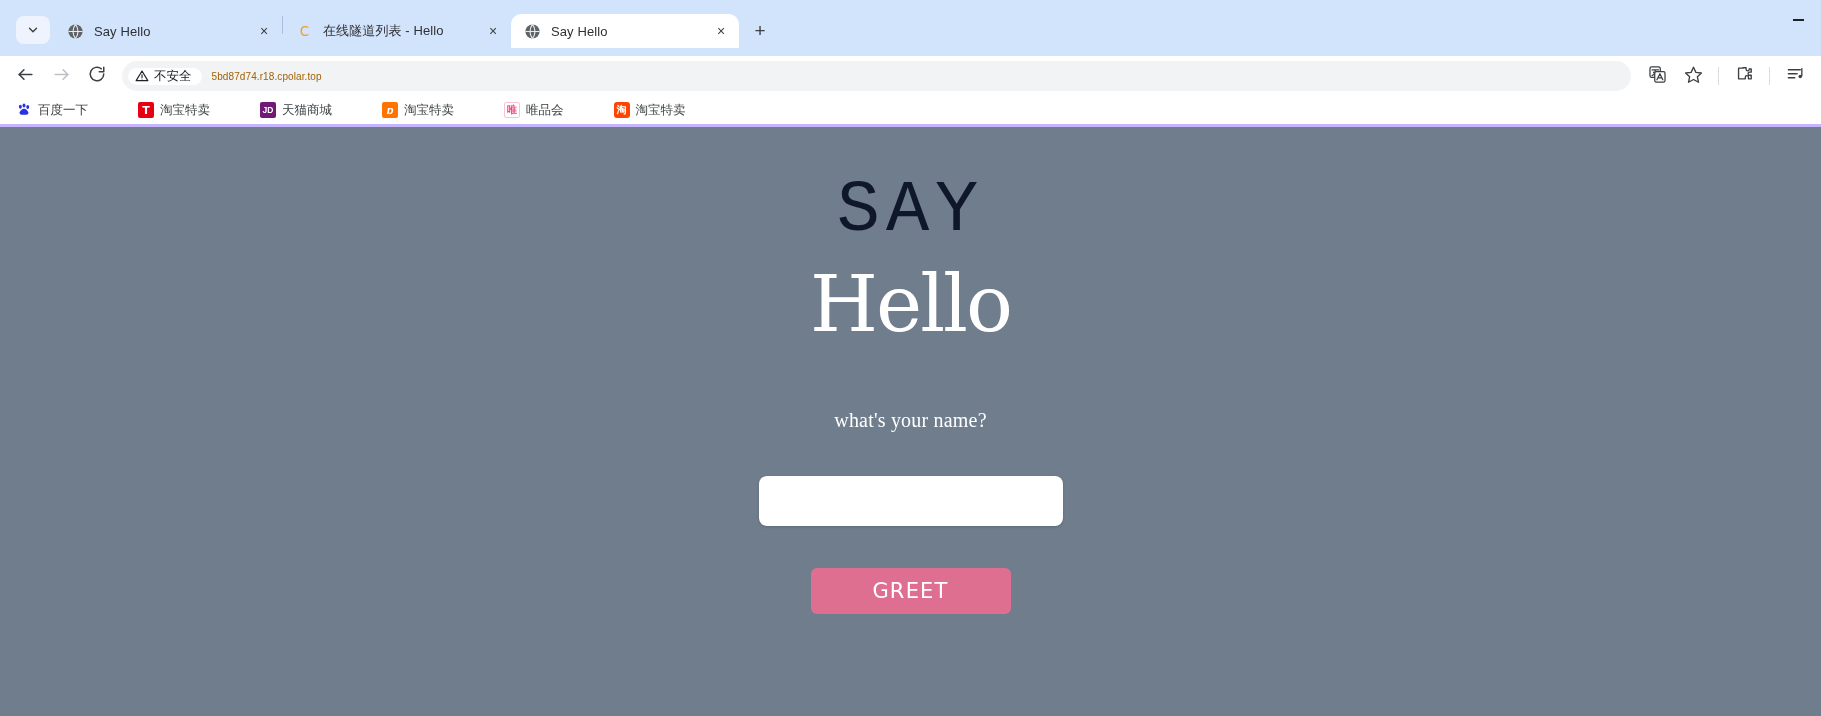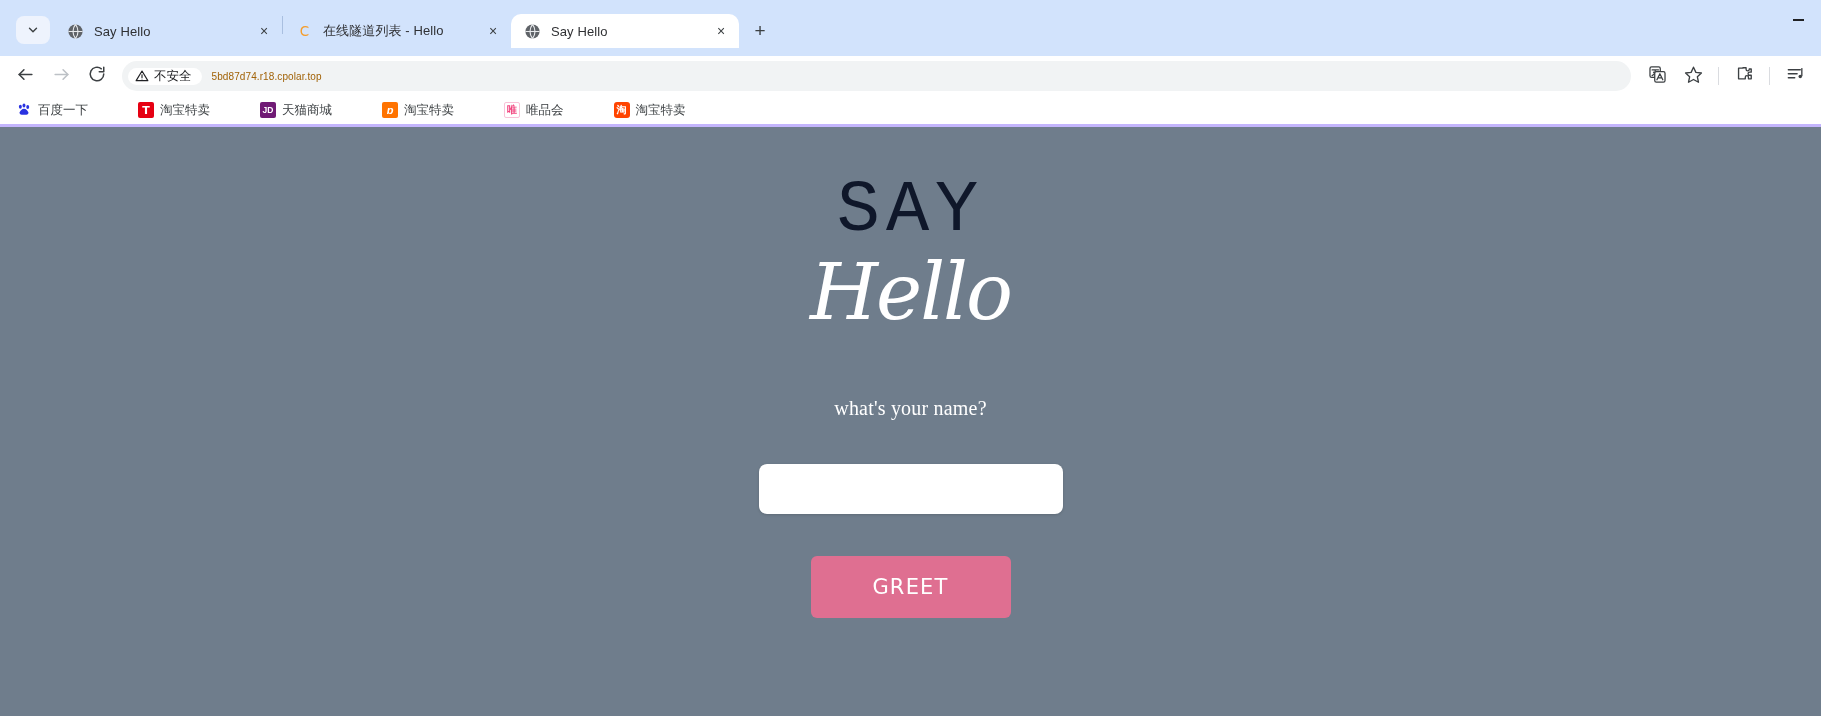--- a/index.html
+++ b/index.html
@@ -269,25 +269,24 @@
   .hero-say {
     font-family: Liberation Mono, monospace;
     font-size: 72px;
     letter-spacing: 6px;
     color: #0f172a;
     font-weight: 400;
     display: block;
   }
   .hero-hello {
     font-family: "DejaVu Serif", serif;
-    font-style: italic;
     font-size: 78px;
     color: #ffffff;
     display: block;
-    margin-top: 6px;
+    margin-top: 18px;
     letter-spacing: -2px;
   }
   .prompt {
     margin-top: 66px;
     color: #ffffff;
     font-size: 20px;
     font-family: Liberation Serif, serif;
     letter-spacing: .2px;
   }
   .name-input {
@@ -301,21 +300,21 @@
     font-size: 18px;
     padding: 0 14px;
     box-sizing: border-box;
     color: #333;
     font-family: "Liberation Sans", sans-serif;
     box-shadow: 0 1px 3px rgba(0,0,0,.15);
   }
   .greet-btn {
     margin-top: 42px;
     width: 200px;
-    height: 62px;
+    height: 46px;
     background: #df6f91;
     color: #ffffff;
     border: none;
     border-radius: 6px;
     font-size: 21px;
     letter-spacing: 1.2px;
     font-family: "DejaVu Sans", sans-serif;
     cursor: pointer;
   }
 </style>

